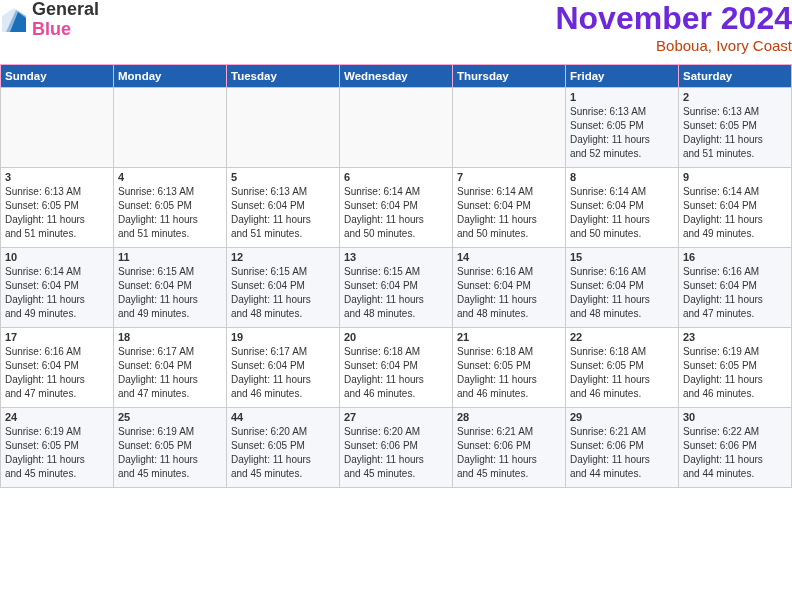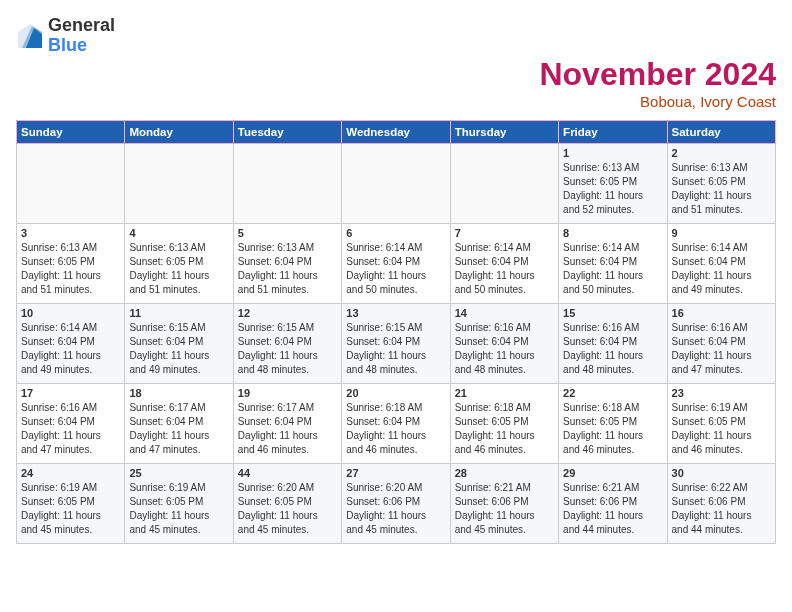--- a/index.html
+++ b/index.html
@@ -6,21 +6,20 @@
     body {
       font-family: Arial, sans-serif;
       background: #fff;
       width: 792px;
       height: 612px;
       overflow: hidden;
     }
     .page {
       width: 792px;
       height: 612px;
-      padding: 16px;
     }
     .header {
       display: flex;
       justify-content: space-between;
       align-items: flex-start;
       margin-bottom: 10px;
     }
     .logo {
       display: flex;
       align-items: center;
@@ -31,35 +30,34 @@
       line-height: 1.1;
     }
     .logo-general {
       font-size: 18px;
       font-weight: bold;
       color: #333;
     }
     .logo-blue {
       font-size: 18px;
       font-weight: bold;
-      color: #3b82f6;
+      color: #ec4899;
     }
     .logo-icon {
       width: 28px;
       height: 28px;
       margin-right: 4px;
     }
     .title-area {
       text-align: right;
     }
     .month-title {
       font-size: 32px;
       font-weight: bold;
-      color: #be185d;
-      margin-top: 40px;
+      color: #6d28d9;
     }
     .location {
       font-size: 15px;
       color: #c2410c;
     }
     .calendar {
       width: 100%;
       border-collapse: collapse;
       table-layout: fixed;
     }

